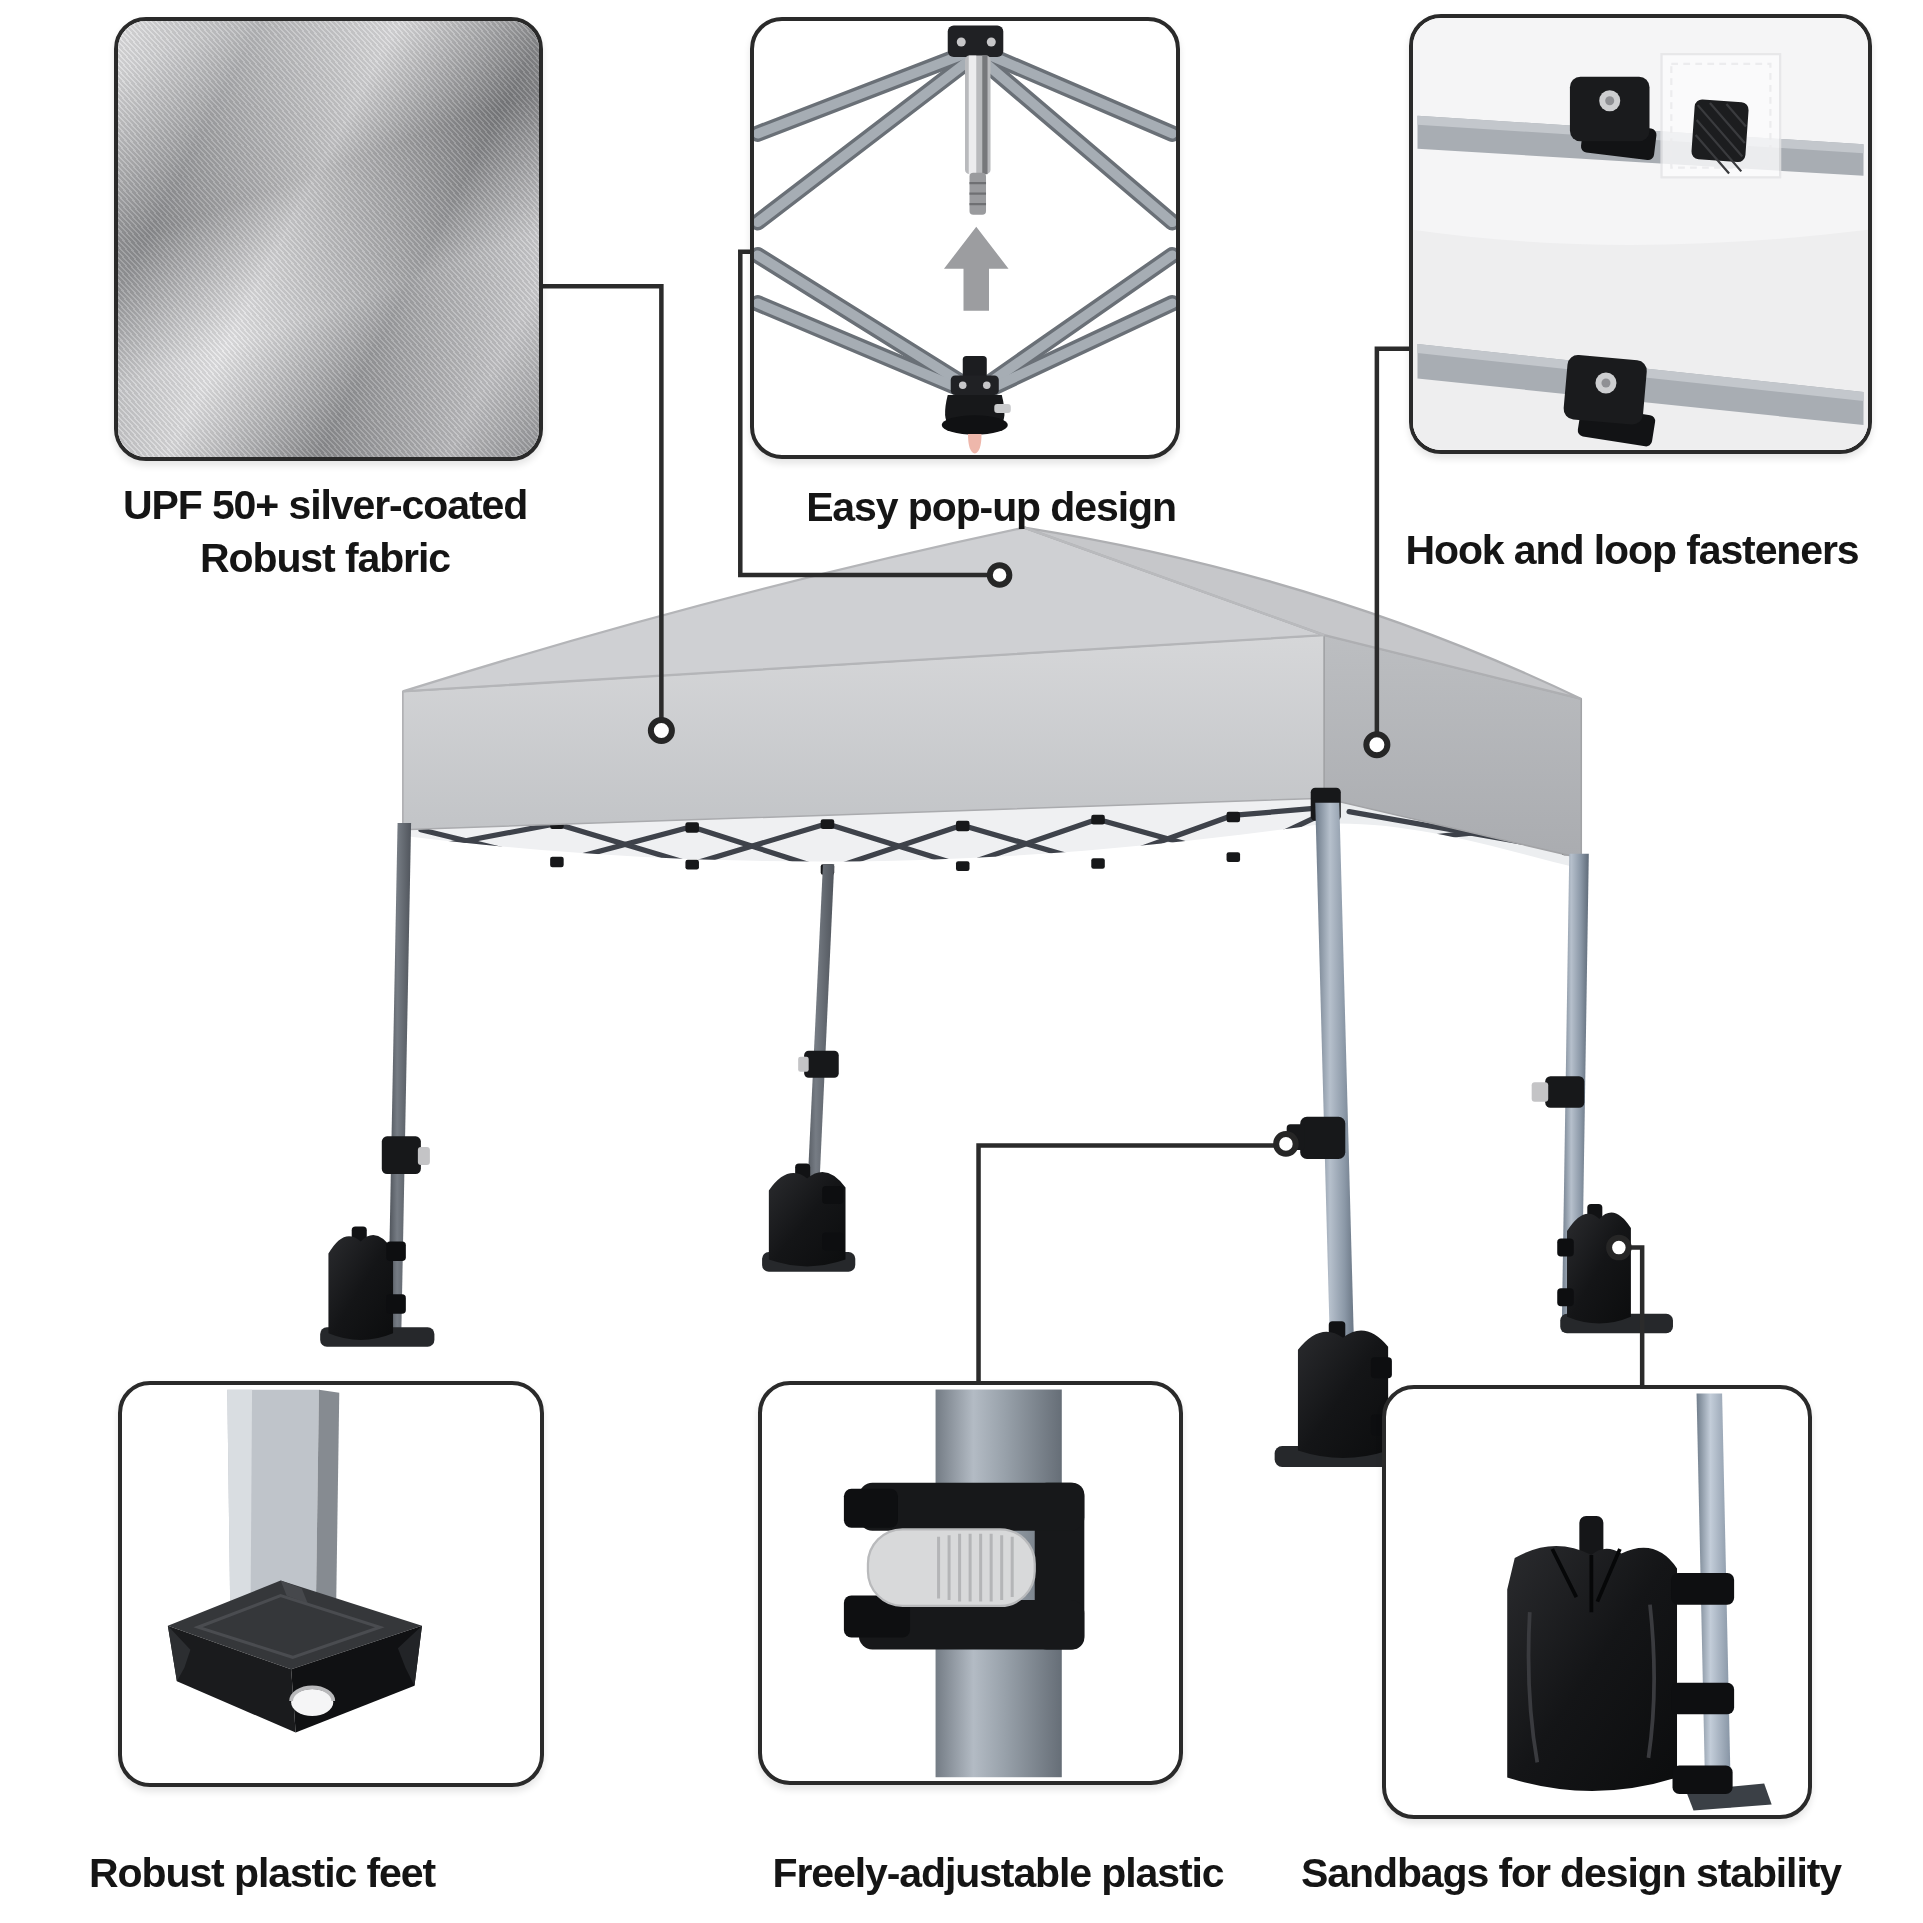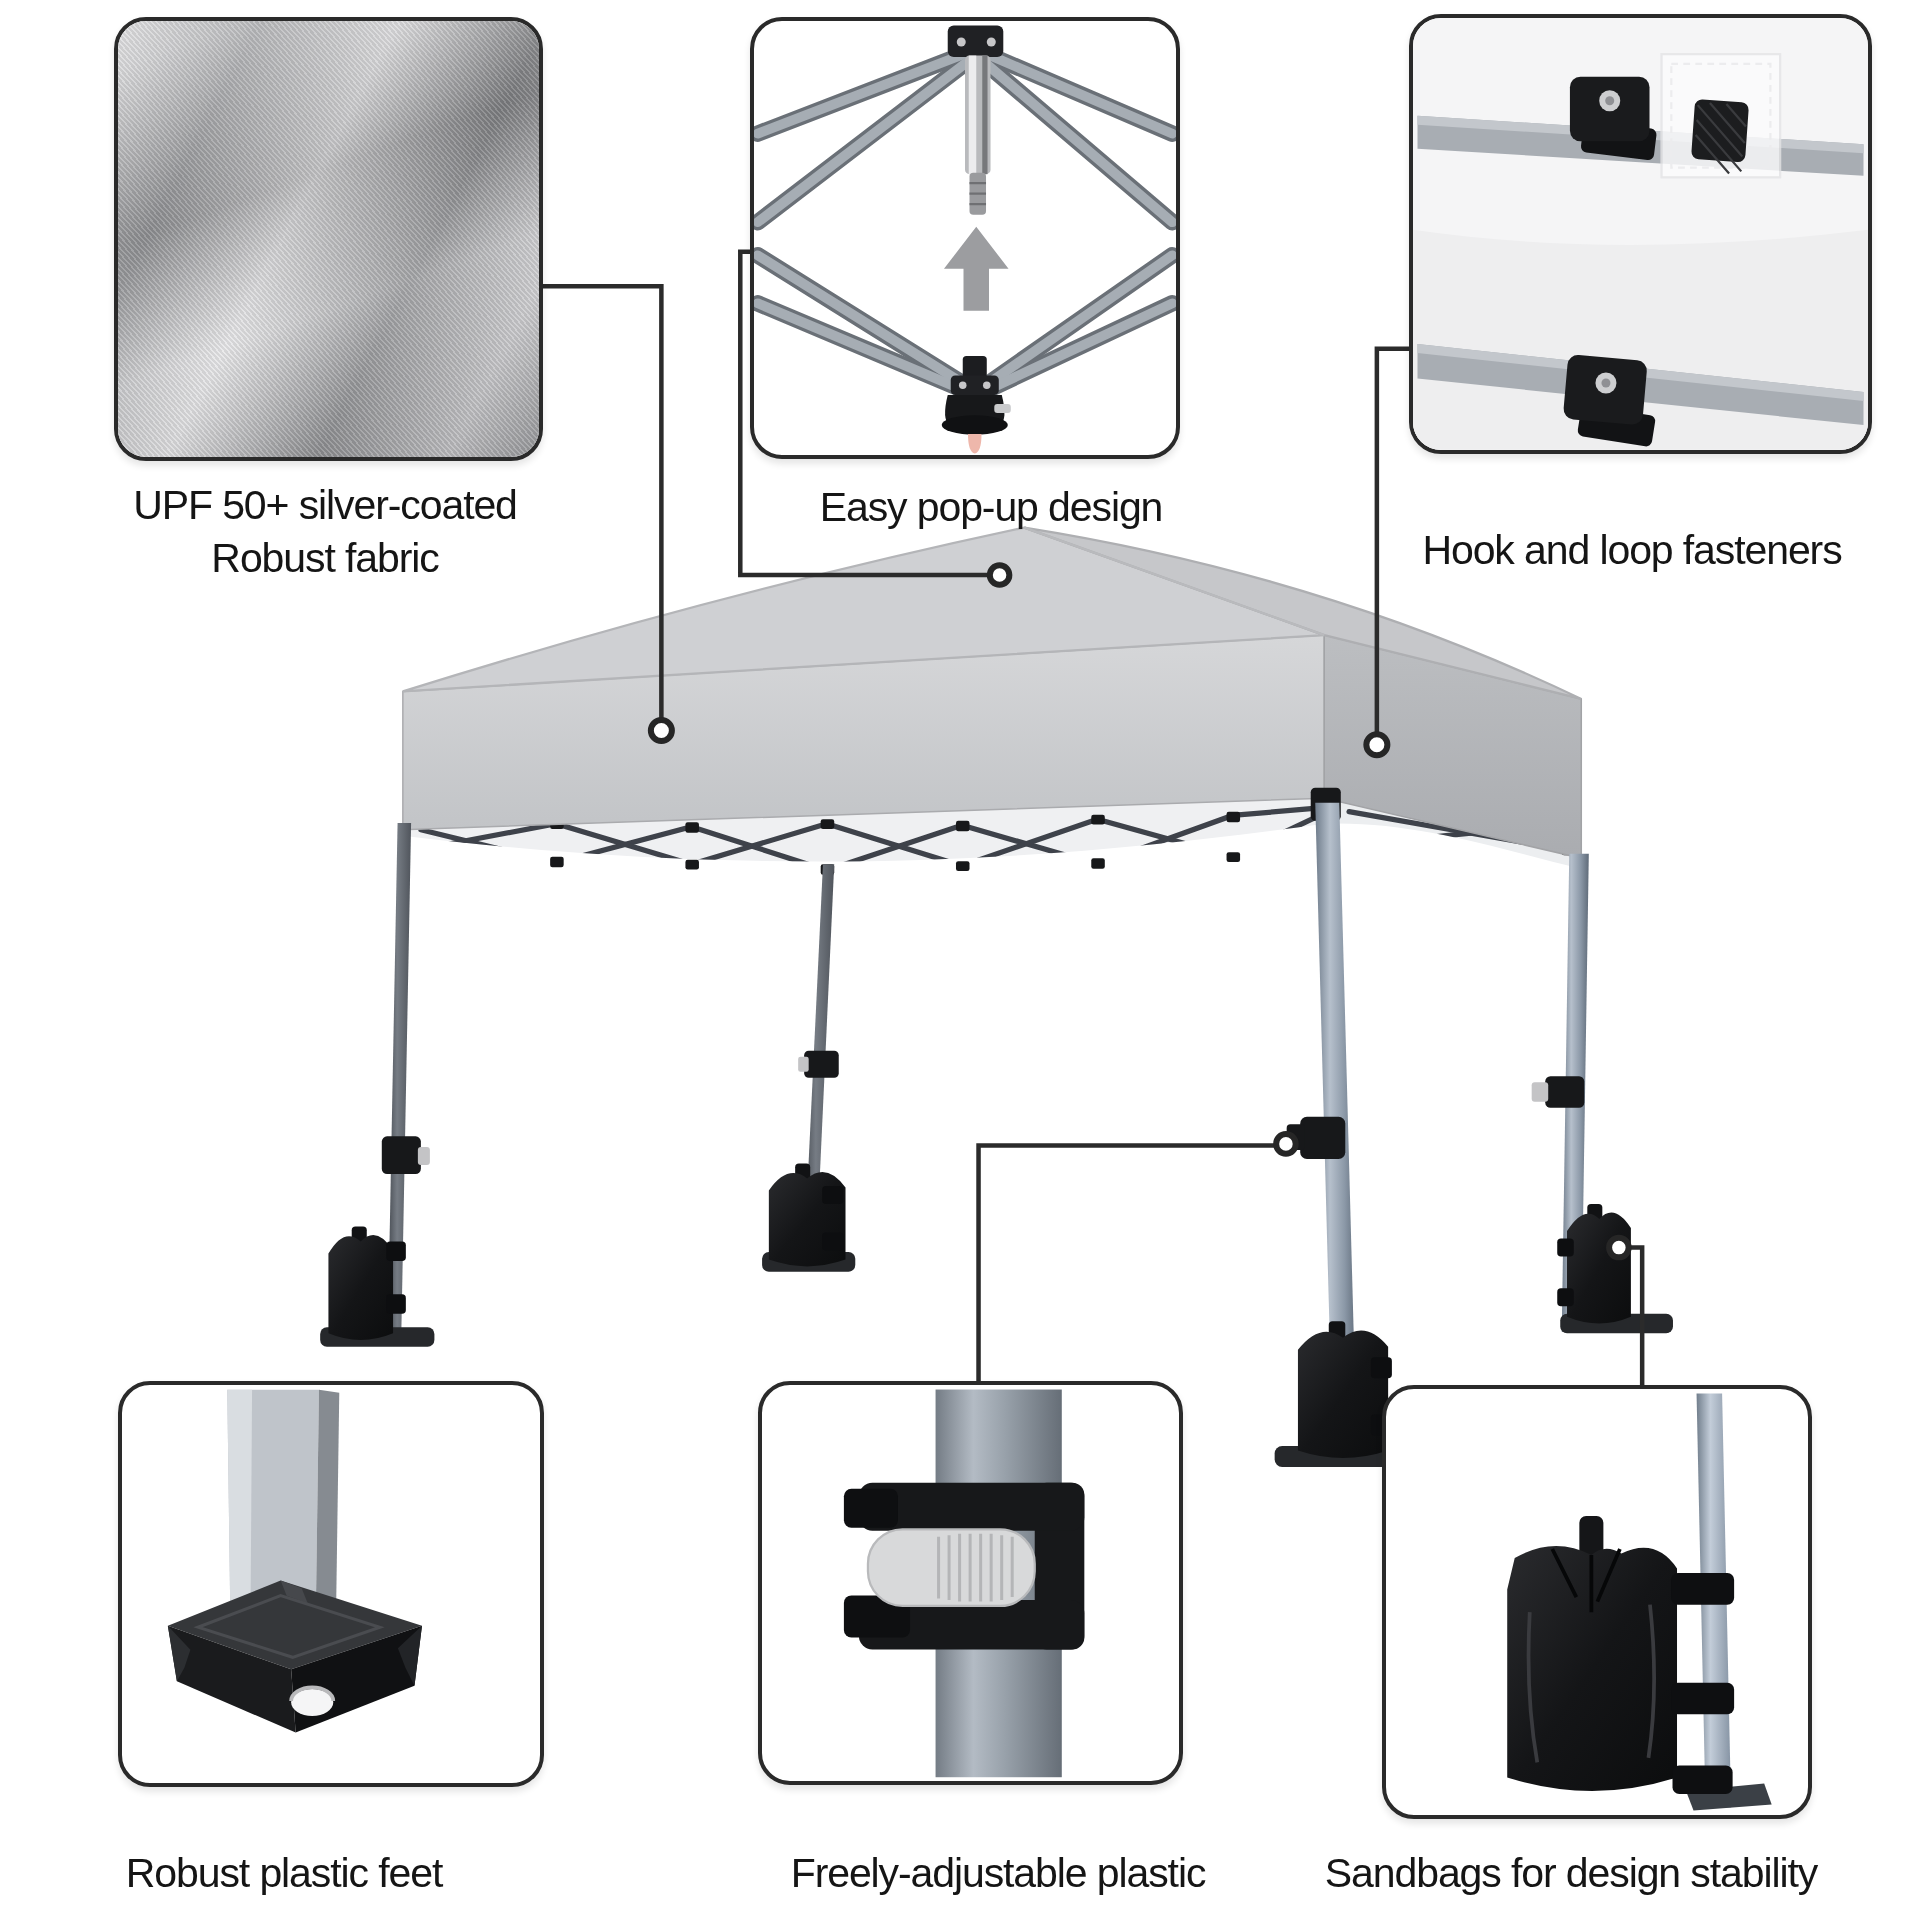--- a/index.html
+++ b/index.html
@@ -3,21 +3,21 @@
 <meta charset="utf-8">
 <style>
   html,body{margin:0;padding:0;background:#ffffff;}
   #canvas{position:relative;width:1924px;height:1924px;background:#ffffff;overflow:hidden;
           font-family:"Liberation Sans",sans-serif;}
   #scene{position:absolute;inset:0;}
   .callout-box{position:absolute;background:#ffffff;border:4.5px solid #2a2a2a;border-radius:32px;
                box-shadow:0 4.5px 7.5px rgba(0,0,0,.10);overflow:hidden;}
   .callout-box svg{position:absolute;inset:0;width:100%;height:100%;}
   .caption{position:absolute;transform:translateX(-50%);text-align:center;color:#151515;
-           font-size:41px;font-weight:400;letter-spacing:-1.1px;line-height:53px;white-space:nowrap;}
+           font-size:41px;font-weight:700;letter-spacing:-1.1px;line-height:53px;white-space:nowrap;}
   
   .fabric{position:absolute;inset:0;
     background:
       repeating-linear-gradient(48deg, rgba(255,255,255,.16) 0 1.5px, rgba(0,0,0,.09) 1.5px 3.8px),
       linear-gradient(118deg,#d6d6d8 0%,#a3a4a7 22%,#e1e1e3 43%,#8e8f92 66%,#cccccf 86%,#a8a9ac 100%);
   }
   .fabric:after{content:"";position:absolute;inset:0;
     background:linear-gradient(160deg, rgba(255,255,255,.25) 8%, rgba(0,0,0,.12) 38%, rgba(255,255,255,.20) 62%, rgba(0,0,0,.10) 100%);}
 </style>
 </head>
@@ -323,21 +323,21 @@
   <div class="caption" style="left:325px;top:479px;">
     <div>UPF 50+ silver-coated</div>
     <div>Robust fabric</div>
   </div>
   <div class="caption" style="left:991px;top:481px;">
     <div>Easy pop-up design</div>
   </div>
   <div class="caption" style="left:1632px;top:481px;margin-top:43px;">
     <div>Hook and loop fasteners</div>
   </div>
-  <div class="caption" style="left:284px;top:1847px;">
+  <div class="caption" style="left:262px;top:1847px;">
     <div>Robust plastic feet</div>
   </div>
   <div class="caption" style="left:998px;top:1847px;">
     <div>Freely-adjustable plastic</div>
   </div>
   <div class="caption" style="left:1571px;top:1847px;">
     <div>Sandbags for design stability</div>
   </div>
 
 </div>

